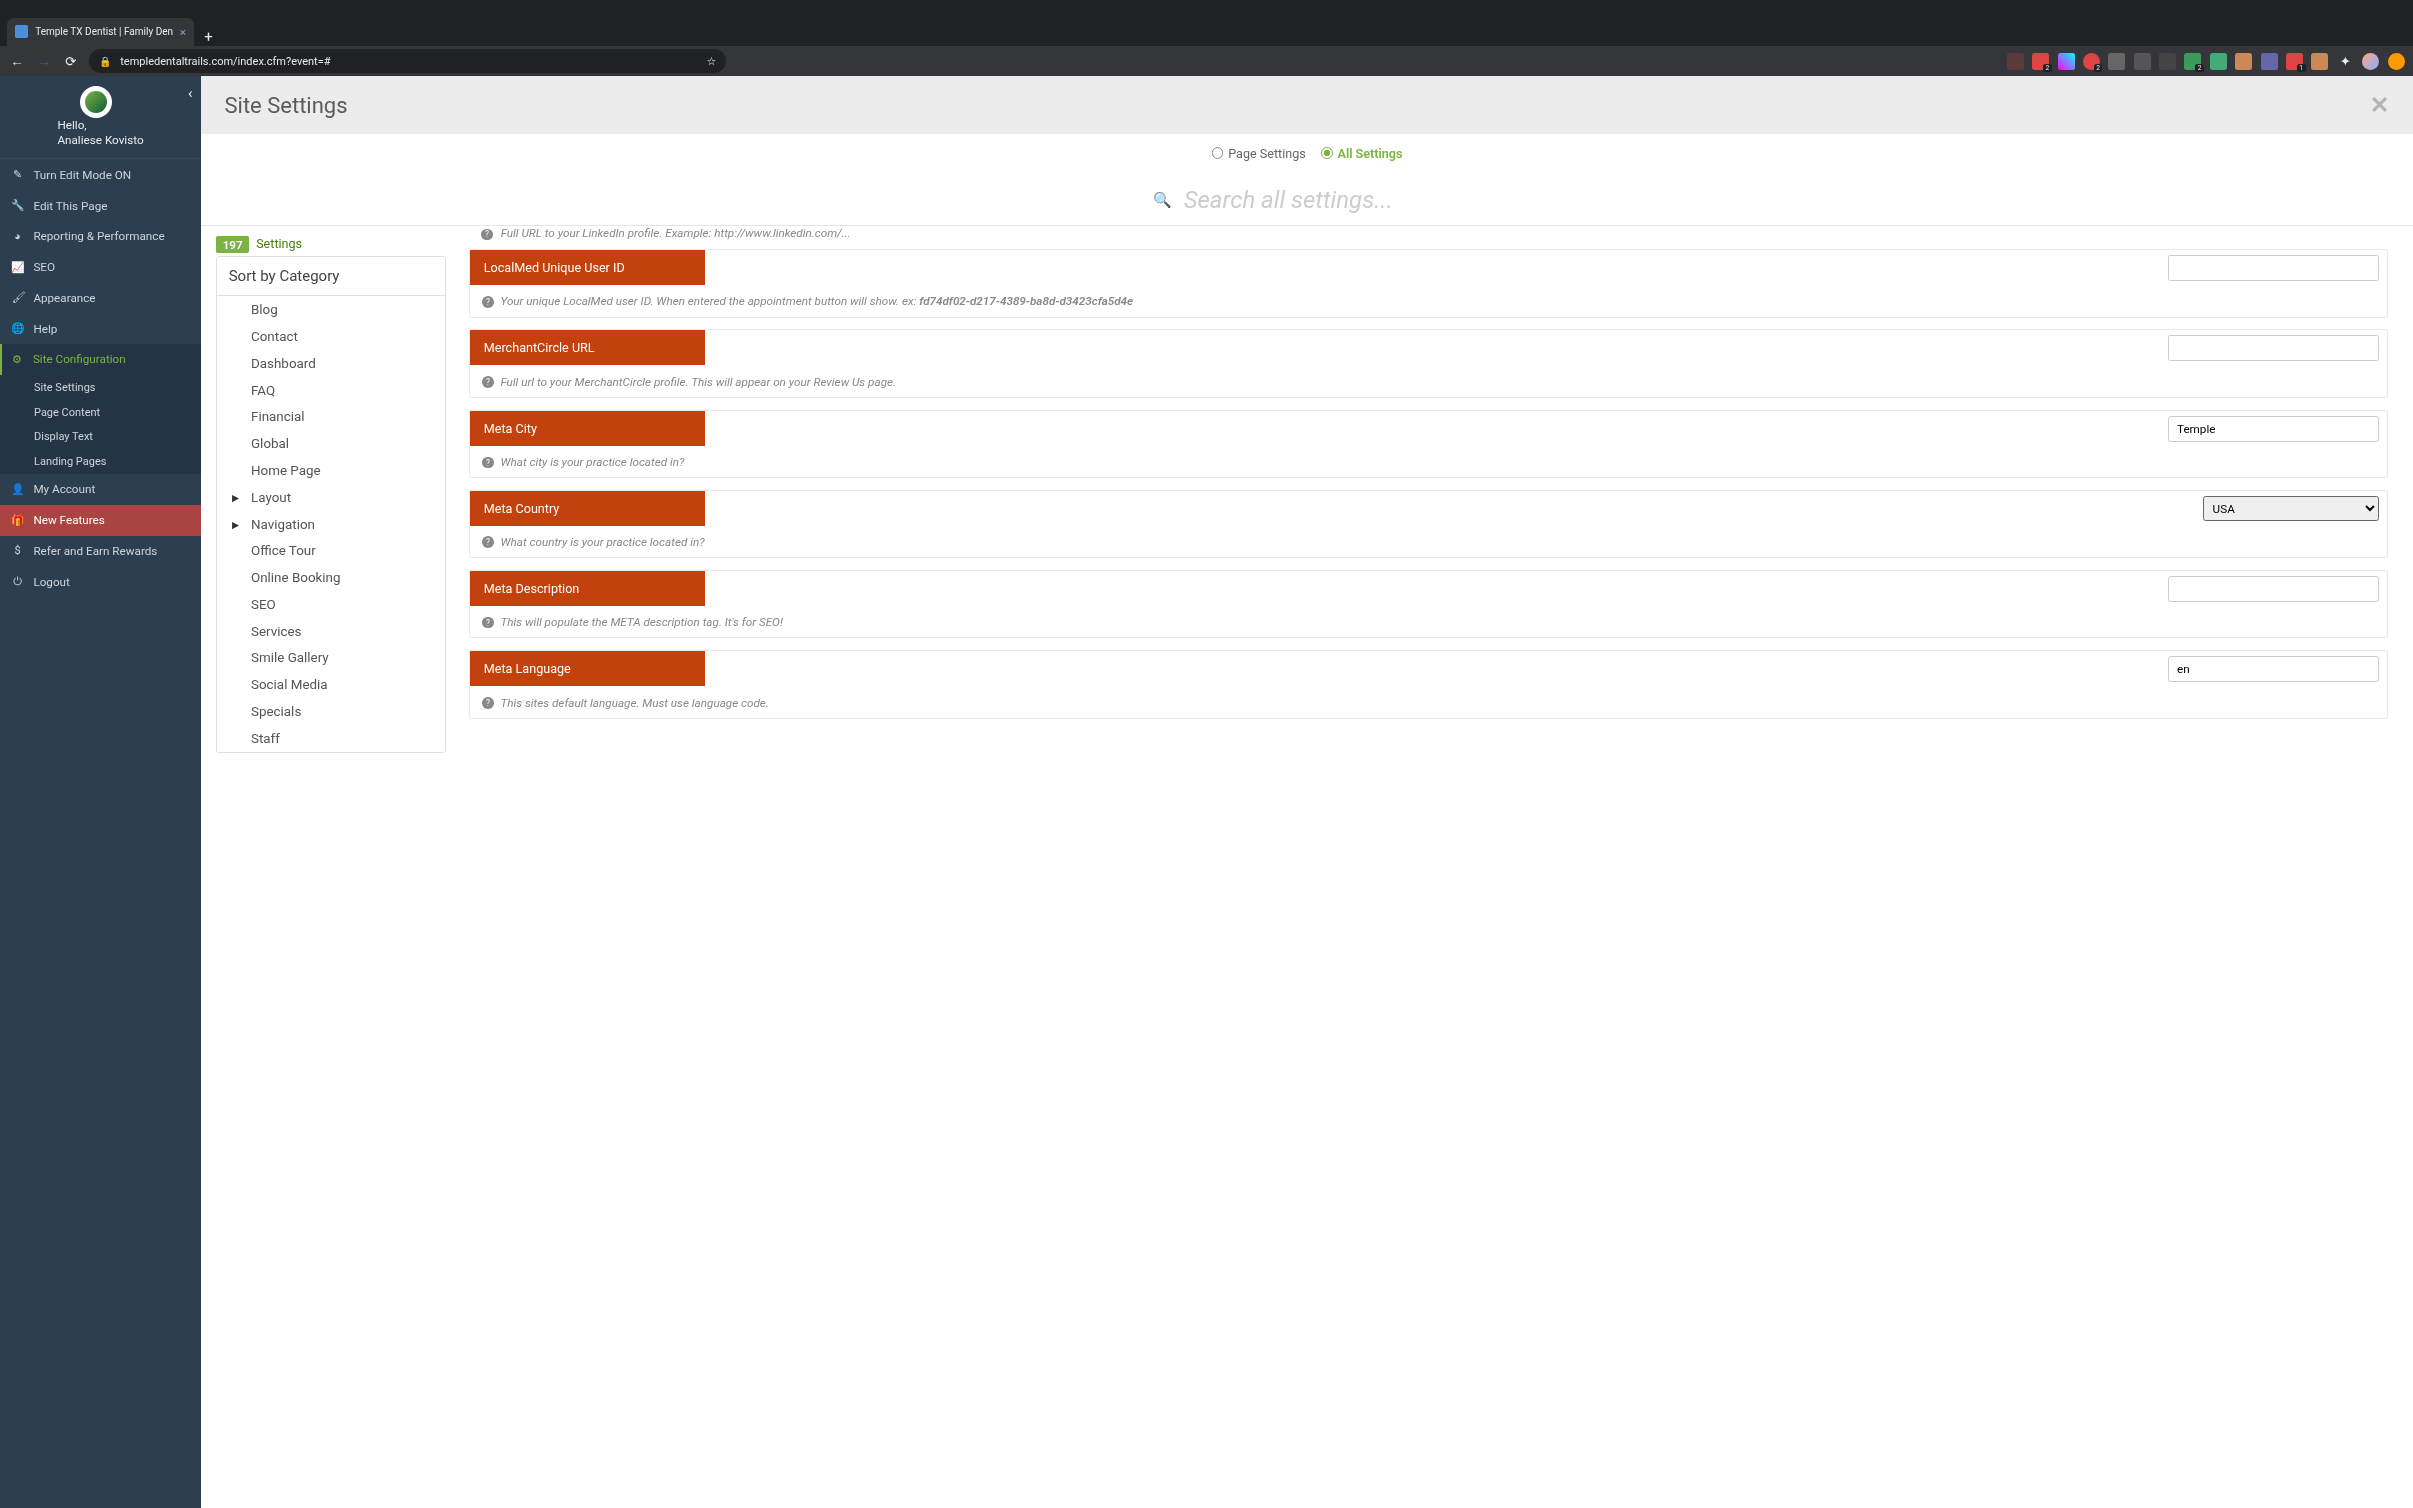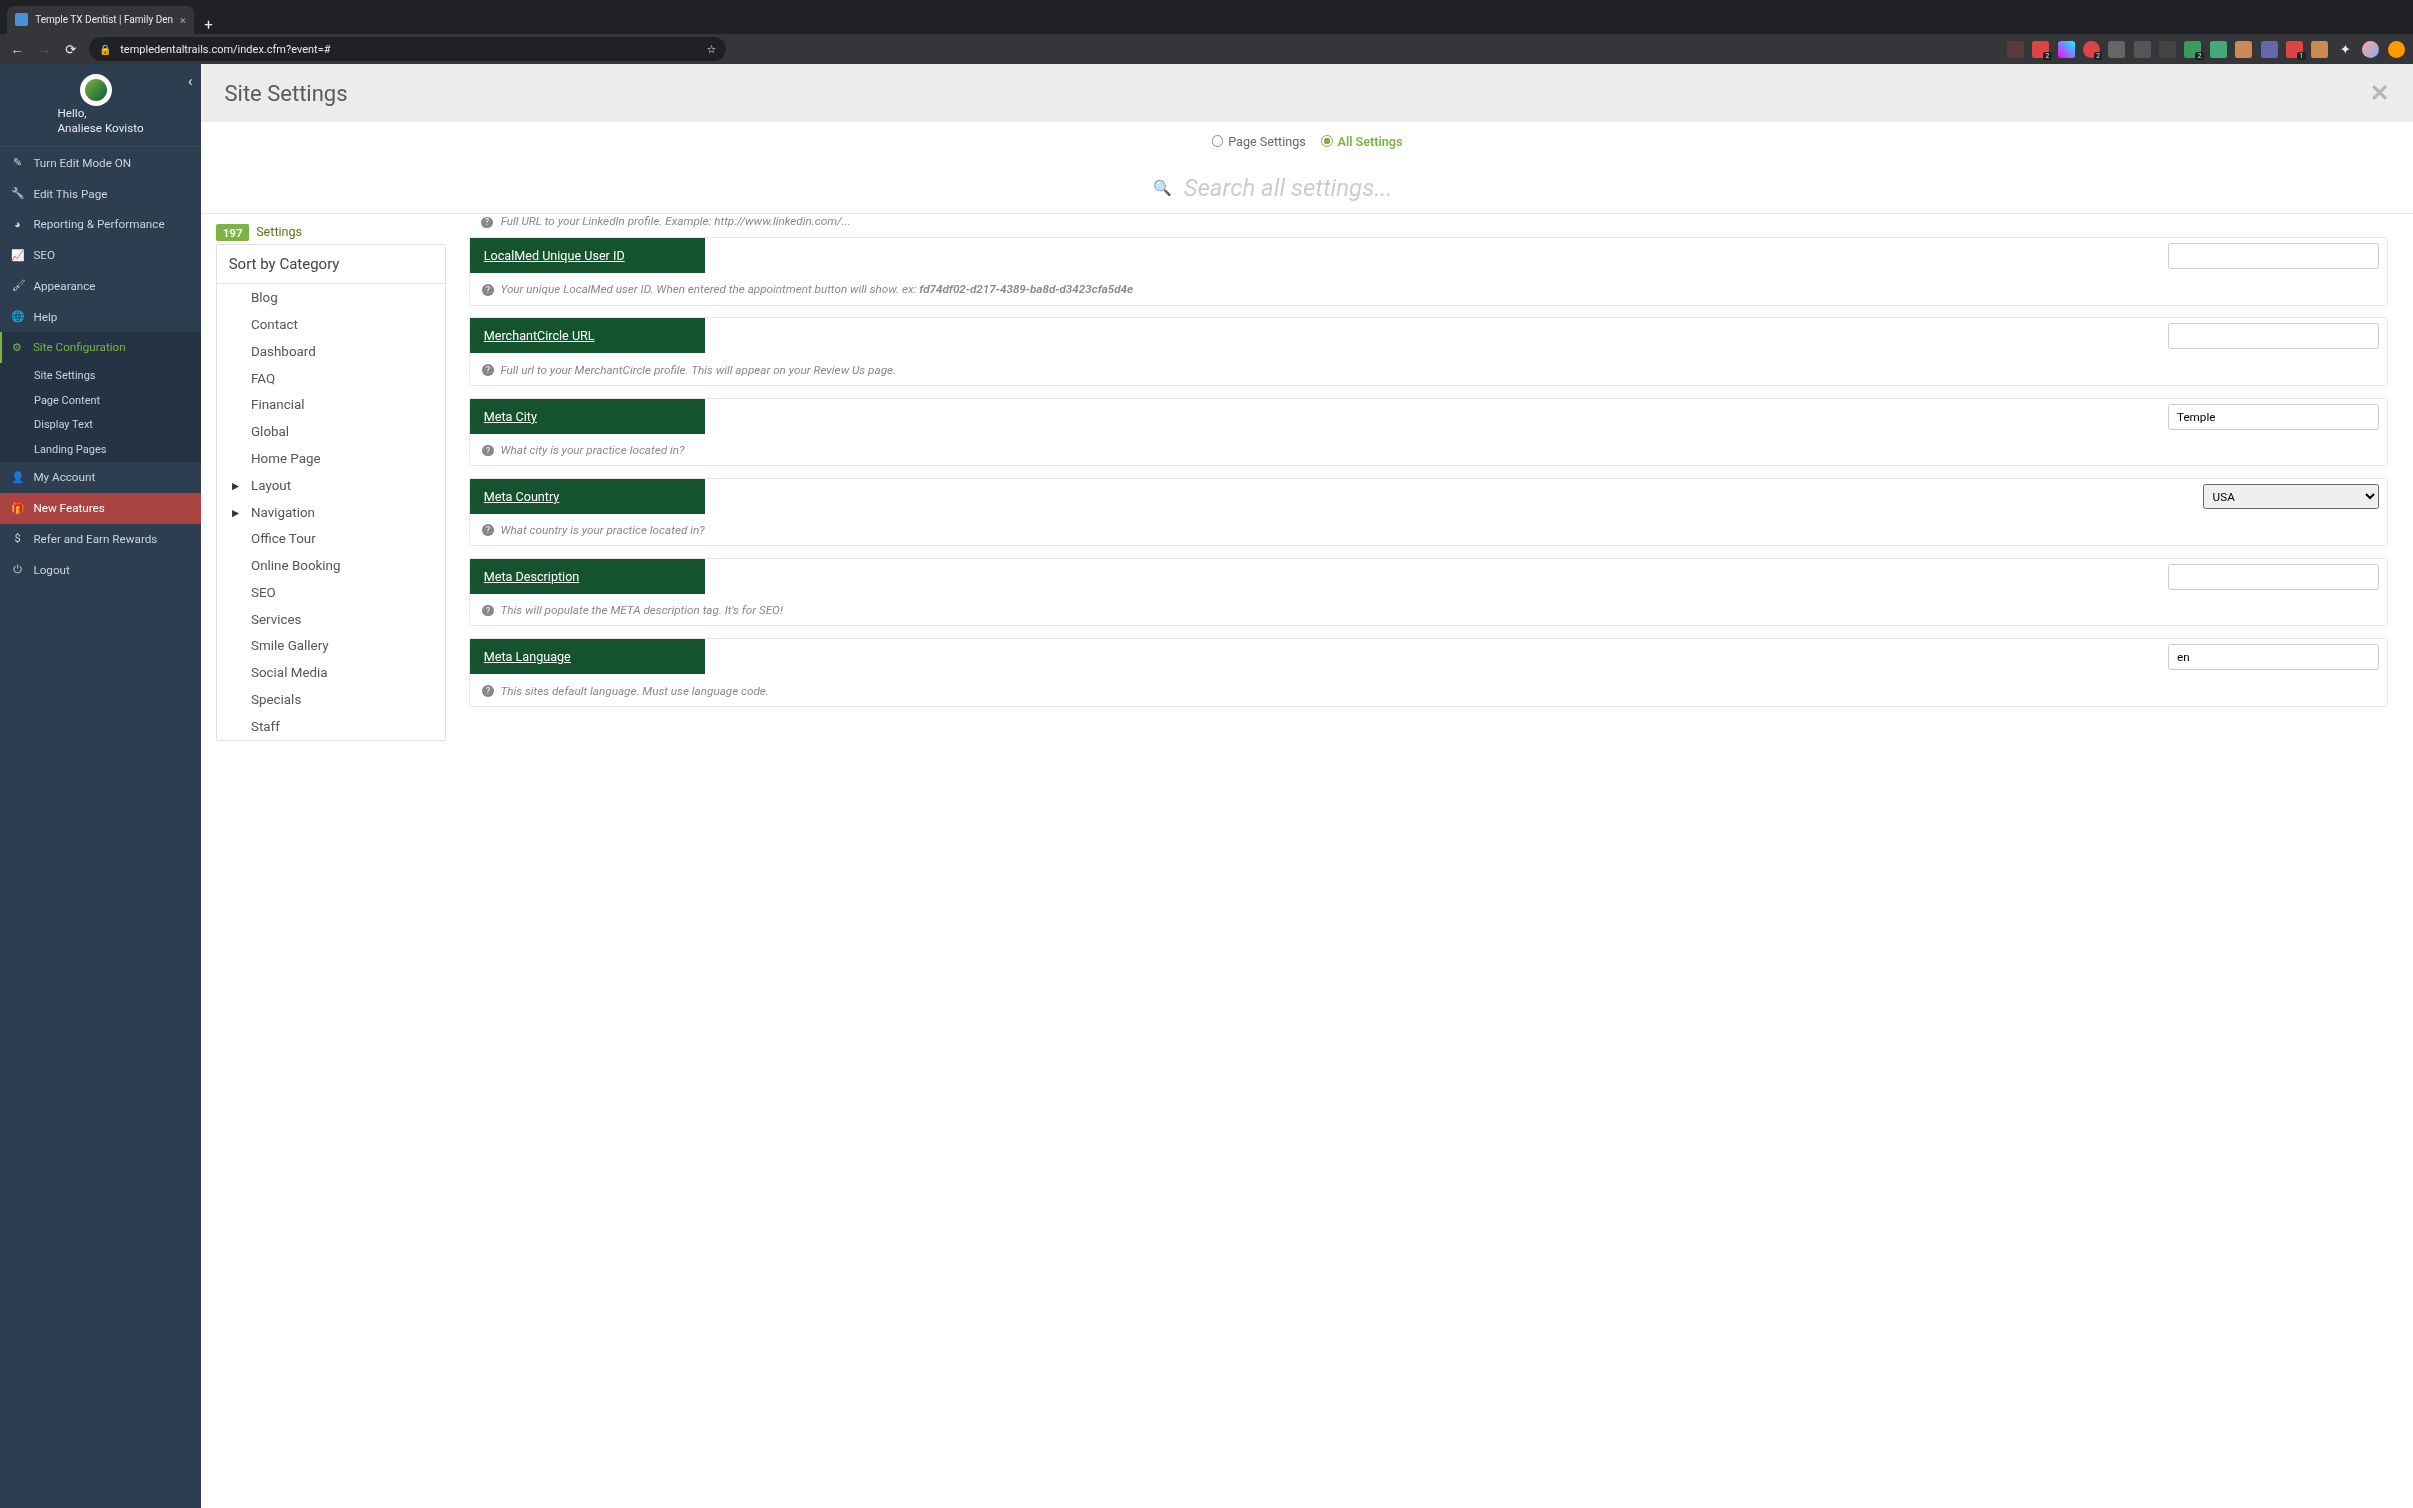--- a/index.html
+++ b/index.html
@@ -1,19 +1,19 @@
 <!DOCTYPE html>
 <html style="font-size:13.4px"><head>
 <meta charset="utf-8">
 <style>
 * { margin: 0; padding: 0; box-sizing: border-box; font-family: -apple-system, BlinkMacSystemFont, "Segoe UI", Roboto, sans-serif; }
 body { background: #1a1a1a; overflow: hidden; }
 
 
-.browser-top { background: #202124; height: 34px; display: flex; align-items: flex-end; padding: 0 6.7px; }
+.browser-top { background: #202124; height: 46px; display: flex; align-items: flex-end; padding: 0 6.7px; }
 .tab { background: #35363a; border-radius: 6.7px 6.7px 0 0; height: 28.5px; display: flex; align-items: center; padding: 0 8.4px; gap: 6.7px; min-width: 184px; max-width: 201px; color: #e8eaed; font-size: 10px; }
 .tab-favicon { width: 13.4px; height: 13.4px; background: #4a90d9; border-radius: 1.7px; flex-shrink: 0; }
 .tab-title { flex: 1; overflow: hidden; white-space: nowrap; text-overflow: ellipsis; }
 .tab-close { color: #9aa0a6; font-size: 11.7px; cursor: pointer; }
 .new-tab { color: #e8eaed; font-size: 15px; padding: 0 10px; cursor: pointer; }
 
 .browser-bar { background: #35363a; height: 30px; display: flex; align-items: center; padding: 0 8.4px; gap: 10px; }
 .nav-btn { color: #e8eaed; font-size: 13.4px; width: 17px; text-align: center; cursor: pointer; }
 .nav-btn.disabled { color: #5f6368; }
 .url-bar { flex: 1; background: #202124; border-radius: 17px; height: 23.5px; display: flex; align-items: center; padding: 0 10px; gap: 8.4px; color: #9aa0a6; font-size: 11px; max-width: 637px; }
@@ -70,21 +70,21 @@
 .cat-title { padding: 10px 11.7px; font-size: 15px; color: #444; border-bottom: 0.8px solid #e0e0e0; }
 .cat-list { list-style: none; max-height: 469px; overflow-y: auto; position: relative; }
 .cat-list::-webkit-scrollbar { width: 8.4px; }
 .cat-list::-webkit-scrollbar-thumb { background: #c8c8c8; border-radius: 4.2px; }
 .cat-item { padding: 5.9px 11.7px 5.9px 34px; font-size: 13.4px; color: #555; cursor: pointer; position: relative; }
 .cat-item .caret { position: absolute; left: 15px; top: 8.4px; font-size: 9.2px; color: #333; }
 
 .settings-panel { flex: 1; overflow-y: auto; padding: 0 25px 17px 8.4px; }
 .setting-block { border: 0.8px solid #e8e8e8; border-radius: 2.5px; margin-bottom: 11.7px; }
 .setting-row { display: flex; align-items: flex-start; }
-.setting-label { background: #14532d; color: #fff; padding: 10px 13.4px; width: 235px; font-size: 12.6px; flex-shrink: 0; text-decoration: underline; }
+.setting-label { background: #c2410c; color: #fff; padding: 10px 13.4px; width: 235px; font-size: 12.6px; flex-shrink: 0; }
 .setting-input-wrap { flex: 1; padding: 5px 8.4px; display: flex; justify-content: flex-end; }
 .setting-input { width: 211px; padding: 5px 8.4px; border: 0.8px solid #ccc; border-radius: 2.5px; font-size: 11.7px; }
 .setting-select { width: 176px; padding: 3.4px 5px; border: 0.8px solid #666; border-radius: 2.5px; font-size: 11.7px; background: #efefef; }
 .setting-help { padding: 8.4px 11.7px; color: #888; font-style: italic; font-size: 11.7px; display: flex; gap: 6.7px; }
 .help-icon { width: 11.7px; height: 11.7px; border-radius: 50%; background: #888; color: #fff; font-size: 8.4px; display: inline-flex; align-items: center; justify-content: center; font-style: normal; flex-shrink: 0; margin-top: 1.7px; }
 .help-bold { font-weight: 600; }
 .trunc-help { padding: 0 11.7px 8.4px; color: #888; font-style: italic; font-size: 11.7px; }
 </style>
 </head>
 <body>

